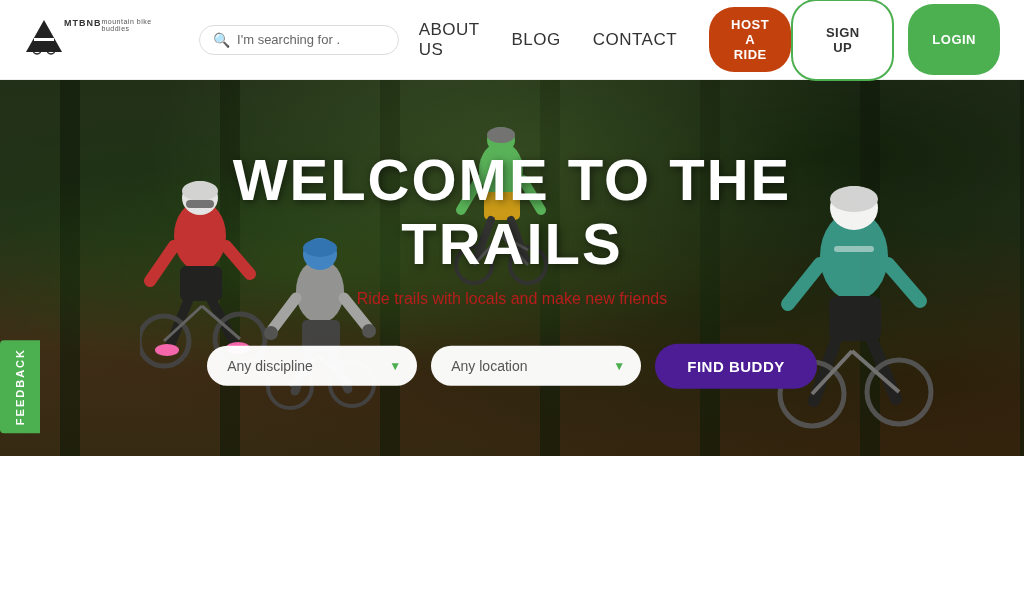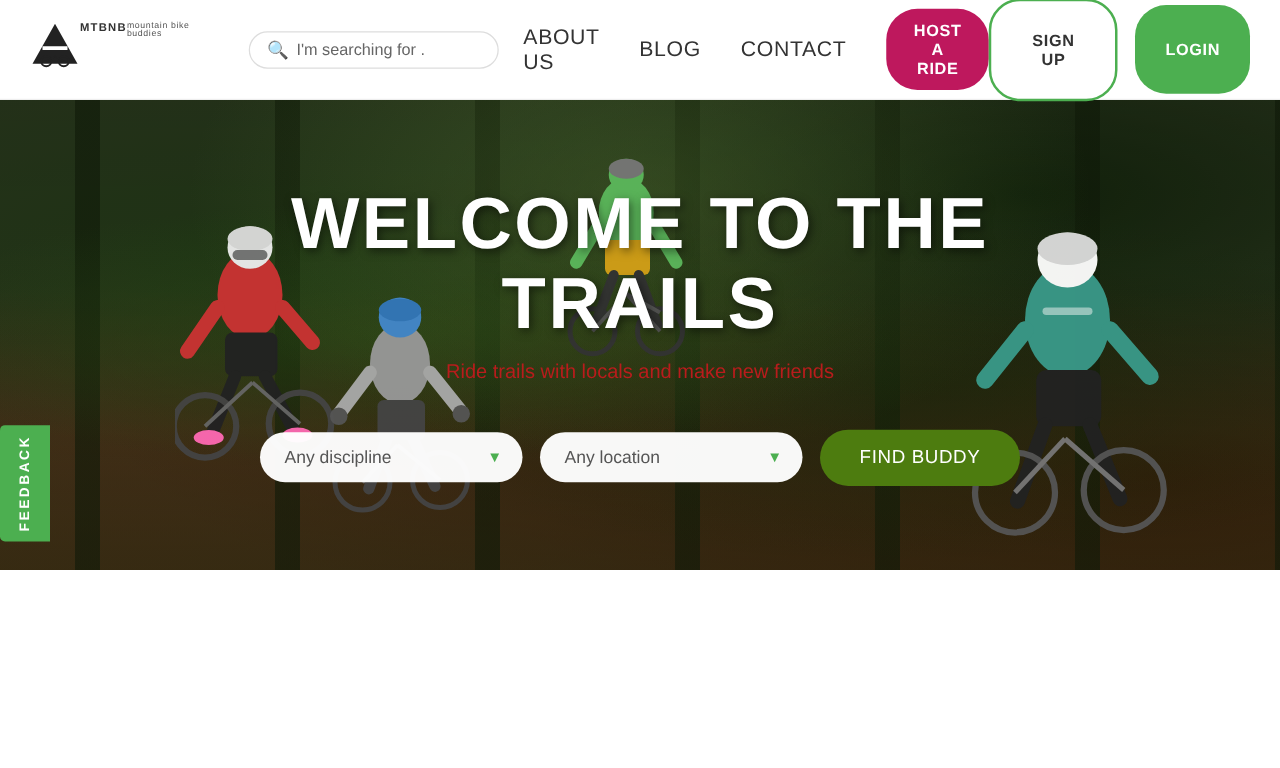--- a/index.html
+++ b/index.html
@@ -70,21 +70,21 @@
     .nav-link {
       font-size: 17px;
       font-weight: 400;
       color: #333;
       text-decoration: none;
       letter-spacing: 0.5px;
       cursor: pointer;
     }
 
     .btn-host {
-      background: #be185d;
+      background: #c2410c;
       color: #fff;
       border: none;
       border-radius: 25px;
       padding: 10px 22px;
       font-size: 13px;
       font-weight: 700;
       cursor: pointer;
       letter-spacing: 0.5px;
     }
 
@@ -260,27 +260,27 @@
     }
 
     .select-arrow {
       position: absolute;
       right: 16px;
       color: #4CAF50;
       font-size: 12px;
     }
 
     .btn-find {
-      background: #4d7c0f;
+      background: #4c1d95;
       color: #fff;
       border: none;
       border-radius: 30px;
       padding: 14px 32px;
       font-size: 15px;
-      font-weight: 400;
+      font-weight: 700;
       cursor: pointer;
       letter-spacing: 0.5px;
       white-space: nowrap;
       text-align: right;
     }
 
     
     .rider-svg {
       width: 100%;
       height: 100%;

